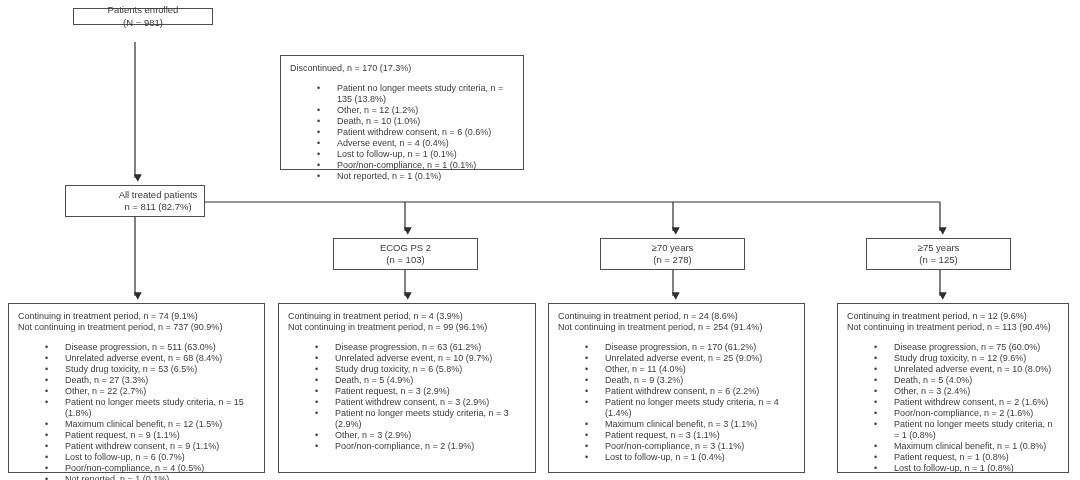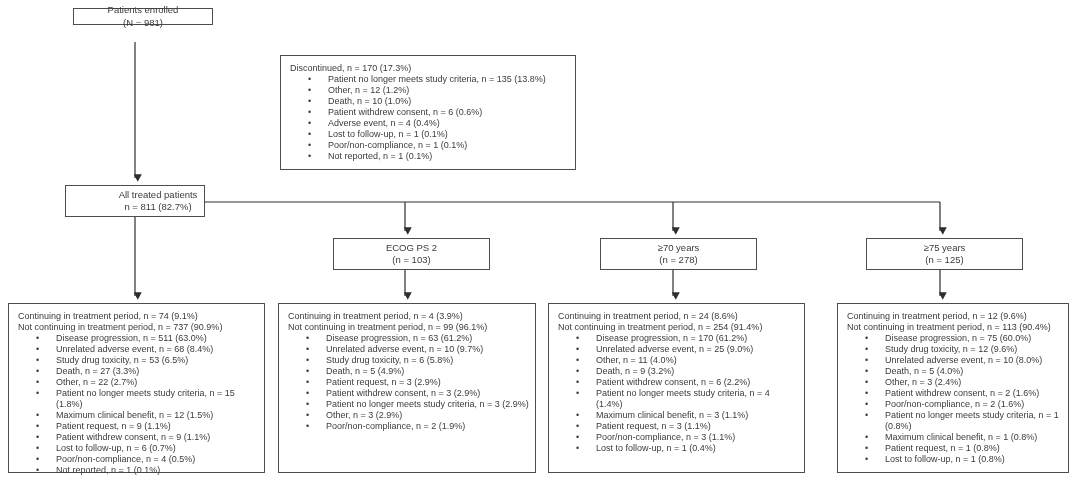--- a/index.html
+++ b/index.html
@@ -41,38 +41,38 @@
   }
   .list-box {
     font-size: 9px;
     line-height: 1.22;
     padding: 7px 6px 6px 9px;
   }
   .list-box .hdr {
     margin: 0;
   }
   .list-box ul {
-    margin: 0;
+    margin: 9px;
     padding: 0 0 0 18px;
     list-style: none;
   }
   .list-box ul li {
     position: relative;
     padding-left: 20px;
   }
   .list-box ul li::before {
     content: "•";
     position: absolute;
     left: 0;
     top: 0;
   }
   #box-enrolled   { left: 73px;  top: 8px;   width: 140px; height: 17px; }
-  #box-discontinued { left: 280px; top: 55px; width: 296px; height: 115px; }
+  #box-discontinued { left: 280px; top: 55px; width: 244px; height: 115px; }
   #box-treated    { left: 65px;  top: 185px; width: 140px; height: 32px; padding-left: 46px; }
-  .subgroup       { top: 238px; width: 157px; height: 32px; }
+  .subgroup       { top: 238px; width: 145px; height: 32px; }
   #box-subgroup-0 { left: 333px; }
   #box-subgroup-1 { left: 600px; }
   #box-subgroup-2 { left: 866px; }
   .outcome        { top: 303px; height: 170px; }
   #box-outcome-0  { left: 8px;   width: 257px; }
   #box-outcome-1  { left: 278px; width: 258px; }
   #box-outcome-2  { left: 548px; width: 257px; }
   #box-outcome-3  { left: 837px; width: 232px; }
 </style>
 </head>

